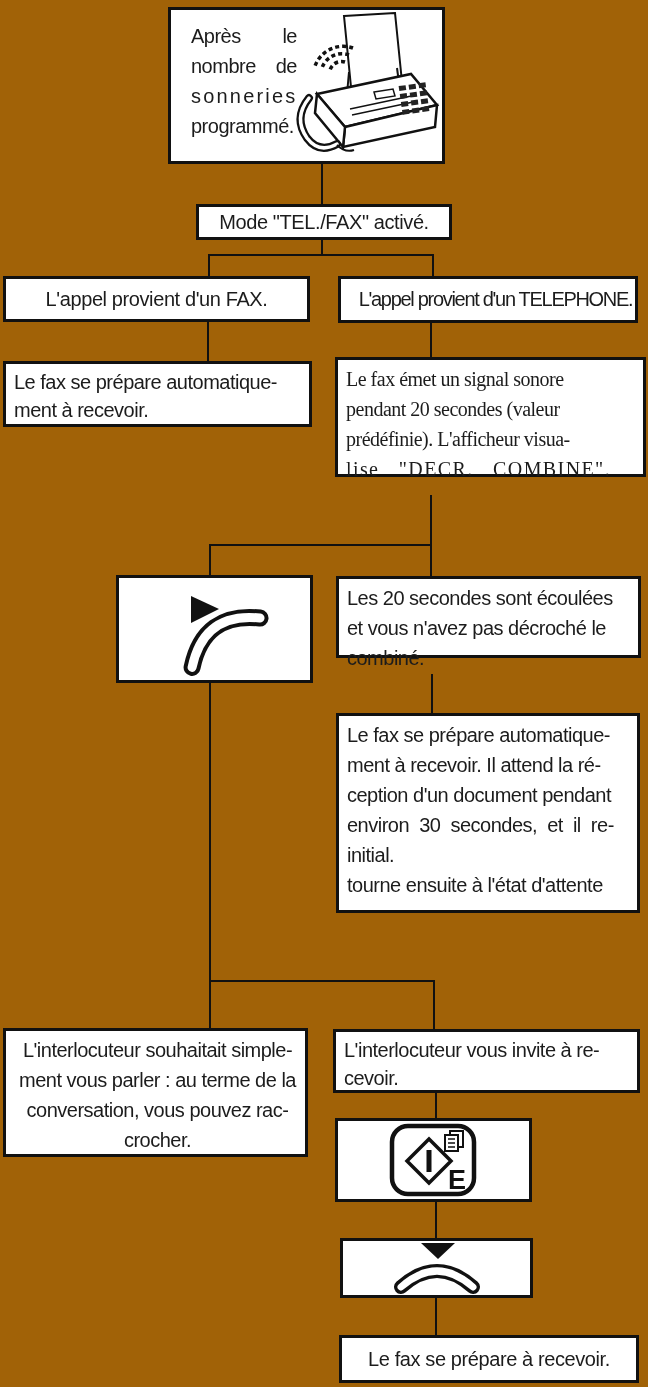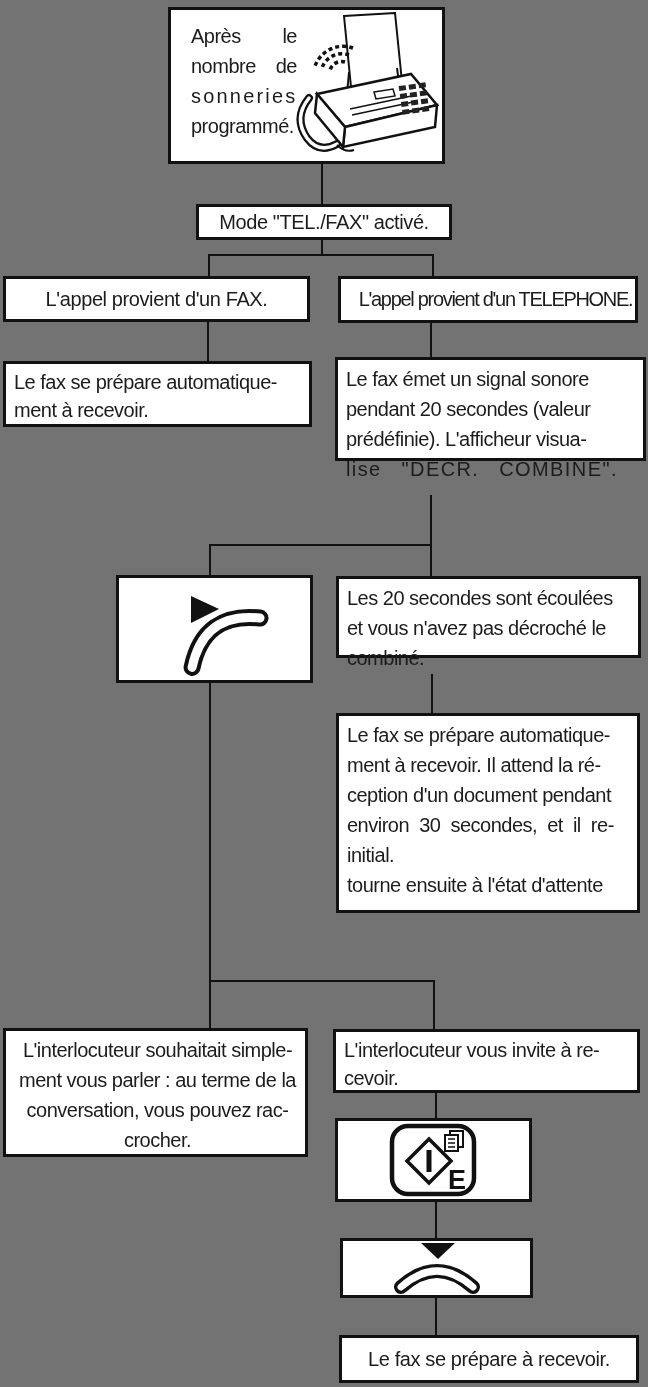--- a/index.html
+++ b/index.html
@@ -1,17 +1,17 @@
 <!DOCTYPE html>
 <html><head>
 <meta charset="utf-8">
 <style>
   html,body{margin:0;padding:0;background:#fff;}
   #canvas{
-    position:relative;width:648px;height:1387px;background:#737373;
+    position:relative;width:648px;height:1387px;background:#a16207;
     font-family:"Liberation Sans","DejaVu Sans",sans-serif;color:#1c1c1c;
     overflow:hidden;
   }
   .box{
     position:absolute;border:3px solid #111;background:#fff;box-sizing:border-box;
   }
   .ctr{display:flex;align-items:center;justify-content:center;text-align:center;}
   .lbl{font-size:20px;letter-spacing:-0.4px;white-space:nowrap;}
   .tight{letter-spacing:-1.3px;}
   .txt{padding:4px 4px 0 8px;}
@@ -112,21 +112,21 @@
   </div>
   <div class="box ctr" style="left:338px;top:276px;width:300px;height:47px;padding-left:15px;">
     <span class="lbl tight">L'appel provient d'un TELEPHONE.</span>
   </div>
 
   <div class="box txt" style="left:3px;top:361px;width:309px;height:66px;">
     <div class="ln ln28">Le fax se prépare automatique-</div>
     <div class="ln ln28">ment à recevoir.</div>
   </div>
 
-  <div class="box txt" style="left:335px;top:357px;width:311px;height:104px;">
+  <div class="box txt" style="left:335px;top:357px;width:311px;height:120px;font-family:Liberation Serif, serif;">
     <div class="ln">Le fax émet un signal sonore</div>
     <div class="ln">pendant 20 secondes (valeur</div>
     <div class="ln">prédéfinie). L'afficheur visua-</div>
     <div class="ln wide">lise "DECR. COMBINE".</div>
   </div>
 
   <div class="box" style="left:116px;top:575px;width:197px;height:108px;">
     <span style="position:absolute;left:0;top:0;">
       <svg width="191" height="102" viewBox="0 0 191 102" fill="none" stroke="#111">
         <polygon points="72,18 72,45 100,31" fill="#111" stroke="none"></polygon>

